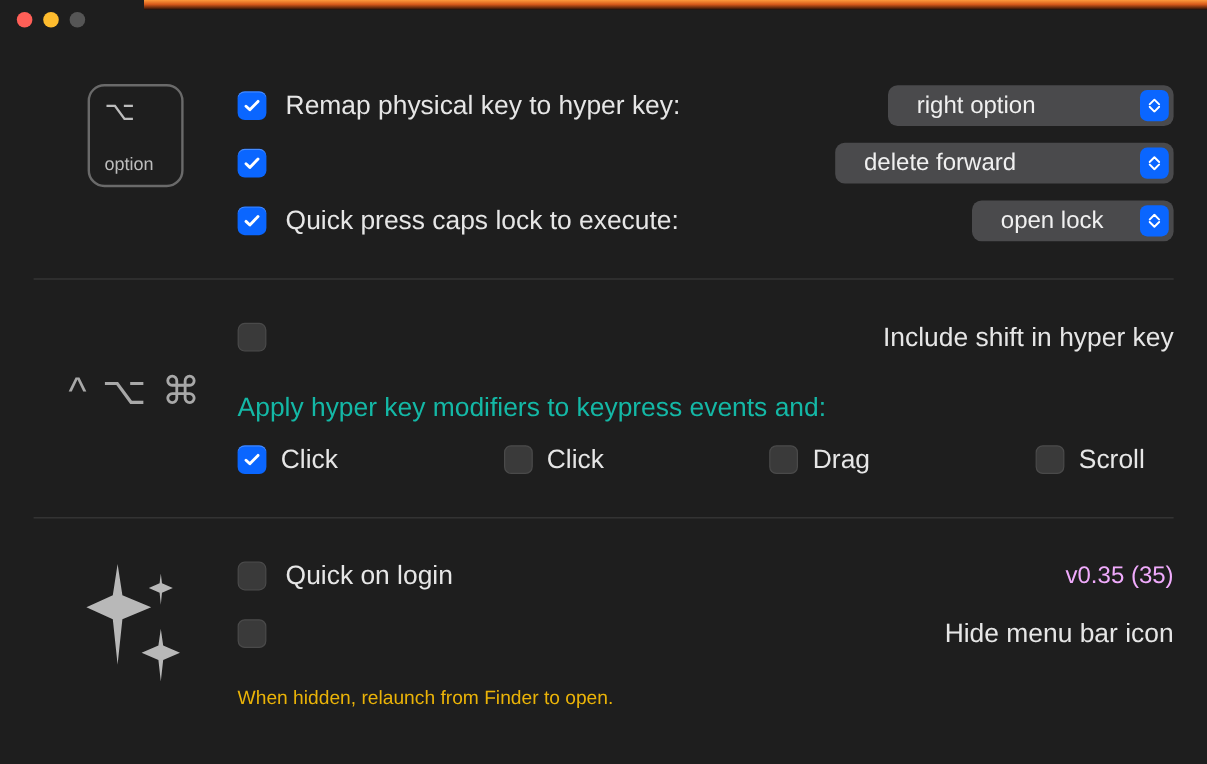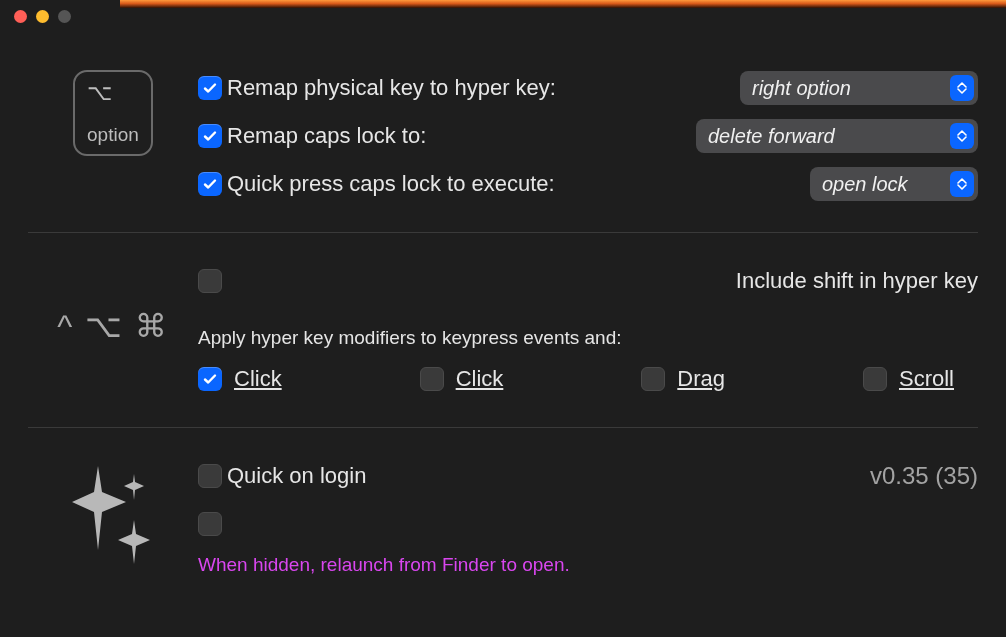--- a/index.html
+++ b/index.html
@@ -71,36 +71,36 @@
       flex-direction: column;
       justify-content: space-between;
       padding: 10px 12px 8px 12px;
       color: #bdbdbd;
     }
     .keycap-glyph {
       font-size: 22px;
       line-height: 1;
     }
     .keycap-label {
-      font-size: 19px;
+      font-size: 15px;
     }
     .row {
       display: flex;
       align-items: center;
       gap: 16px;
       min-height: 48px;
       justify-content: space-between;
     }
     .row.justify {
       justify-content: space-between;
     }
     .left-group {
       display: flex;
       align-items: center;
-      gap: 5px;
+      gap: 16px;
     }
     .checkbox {
       width: 24px;
       height: 24px;
       border-radius: 6px;
       flex-shrink: 0;
       display: flex;
       align-items: center;
       justify-content: center;
       cursor: pointer;
@@ -120,26 +120,25 @@
     .row-label {
       font-size: 22px;
       color: #e6e6e6;
     }
     .select {
       display: flex;
       align-items: center;
       background: #4a4a4c;
       border-radius: 8px;
       height: 34px;
-      padding: 0 0 0 12px;
+      padding: 0 0 0 24px;
       cursor: pointer;
       min-width: 140px;
       justify-content: space-between;
       gap: 12px;
-      font-style: italic;
     }
     .select-value {
       font-size: 20px;
       color: #f0f0f0;
       white-space: nowrap;
     }
     .select-stepper {
       background: #0a66ff;
       border-radius: 6px;
       width: 24px;
@@ -152,54 +151,53 @@
     }
     .select-stepper svg {
       display: block;
     }
     .modifier-glyphs {
       font-size: 32px;
       letter-spacing: 2px;
       color: #a8a8a8;
     }
     .heading {
-      font-size: 19px;
-      color: #e5e5e5;
+      font-size: 22px;
+      color: #14b8a6;
       margin-top: 22px;
       margin-bottom: 6px;
     }
     .checkbox-row-inline {
       display: flex;
       align-items: center;
       gap: 14px;
       flex-wrap: wrap;
     }
     .inline-item {
       display: flex;
       align-items: center;
       gap: 12px;
       margin-right: 24px;
     }
     .inline-label {
       font-size: 22px;
       color: #e6e6e6;
-      text-decoration: underline;
     }
     .sparkle-icon svg {
       width: 90px;
       height: 110px;
     }
     .version {
-      font-size: 24px;
-      color: #a3a3a3;
+      font-size: 20px;
+      color: #f0abfc;
     }
     .hint {
-      font-size: 19px;
-      color: #d946ef;
-      margin-top: 6px;
+      font-size: 16px;
+      color: #eab308;
+      margin-top: 22px;
     }
     .modifiers-section-icon {
       padding-top: 50px;
     }
     .sparkle-section-icon {
       padding-top: 6px;
     }
     .sel-1 { min-width: 238px; }
     .sel-2 { min-width: 282px; }
     .sel-3 { min-width: 168px; }
@@ -246,21 +244,20 @@
         </div>
       </div>
 
       <div class="row justify">
         <div class="left-group">
           <div class="checkbox on">
             <svg viewBox="0 0 16 16">
                 <path d="M3 8.5 L6.2 11.5 L13 4.5" stroke="#fff" stroke-width="2.4" fill="none" stroke-linecap="round" stroke-linejoin="round"></path>
               </svg>
           </div>
-          <span class="row-label">Remap caps lock to:</span>
         </div>
         <div class="select sel-2">
           <span class="select-value">delete forward</span>
           <div class="select-stepper">
             <svg width="10" height="6" viewBox="0 0 10 6">
                 <path d="M1 5 L5 1 L9 5" stroke="#fff" stroke-width="1.6" fill="none" stroke-linecap="round" stroke-linejoin="round"></path>
               </svg>
             <svg width="10" height="6" viewBox="0 0 10 6">
                 <path d="M1 1 L5 5 L9 1" stroke="#fff" stroke-width="1.6" fill="none" stroke-linecap="round" stroke-linejoin="round"></path>
               </svg>
@@ -342,18 +339,19 @@
     <div class="section-body">
       <div class="row justify">
         <div class="left-group">
           <div class="checkbox off"></div>
           <span class="row-label">Quick on login</span>
         </div>
         <span class="version">v0.35 (35)</span>
       </div>
       <div class="row">
         <div class="checkbox off"></div>
+        <span class="row-label">Hide menu bar icon</span>
       </div>
       <div class="hint">When hidden, relaunch from Finder to open.</div>
     </div>
   </div>
 
 </div>
 
 </body></html>

